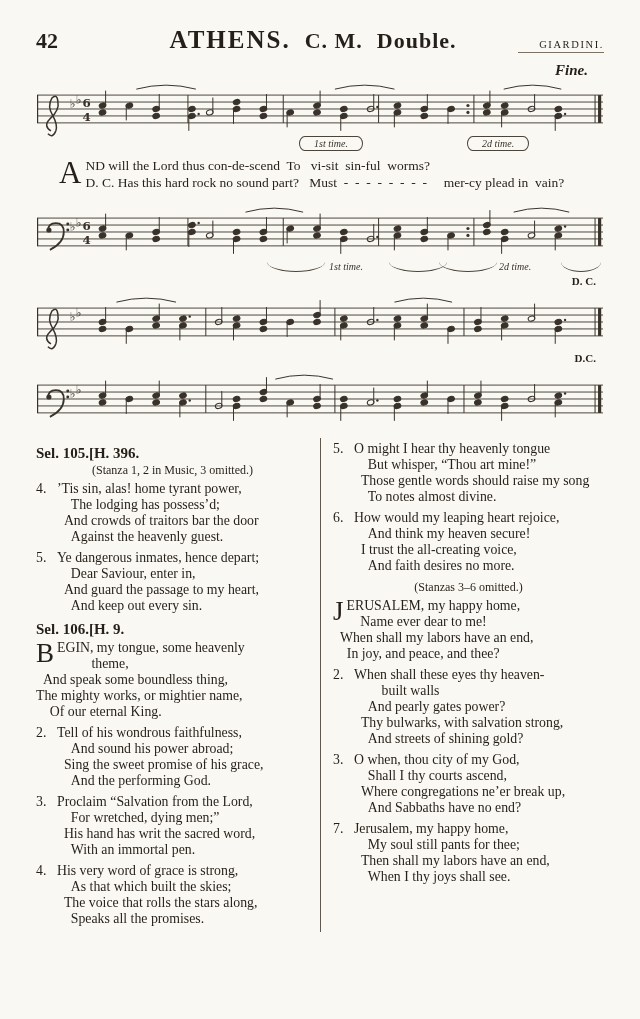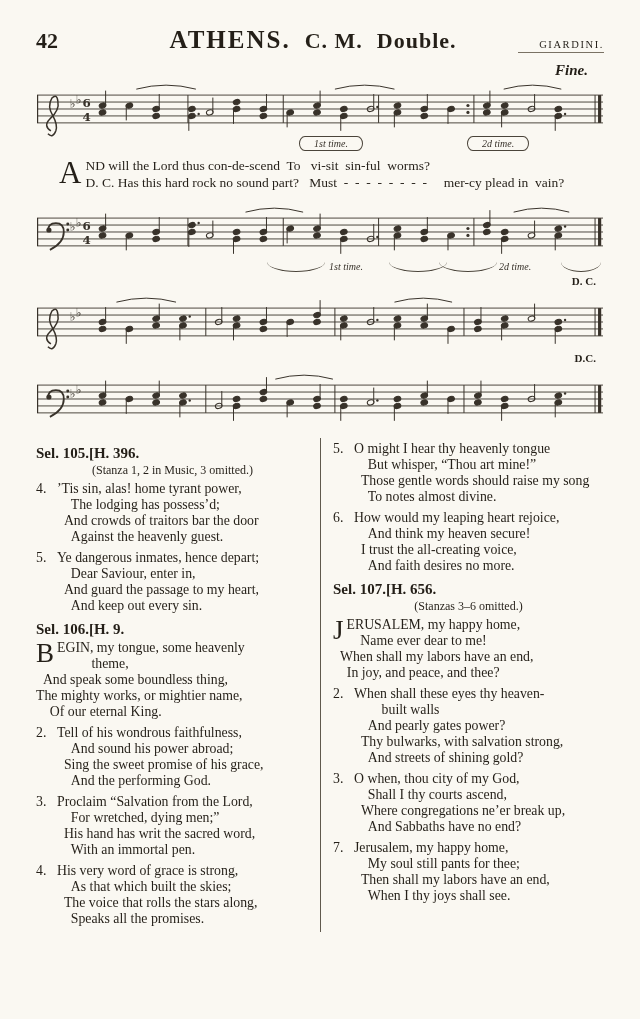--- a/index.html
+++ b/index.html
@@ -469,24 +469,20 @@
         <div class="stanza">
           <span class="stnum">6.</span>
           <div class="stbody">How would my leaping heart rejoice,
     And think my heaven secure!
   I trust the all-creating voice,
     And faith desires no more.</div>
         </div>
       </div>
 
       <div>
-        <div class="selhead">
-          <span>Sel. 107.</span>
-          <span>[H. 656.</span>
-        </div>
         <div class="selnote">(Stanzas 3–6 omitted.)</div>
         <div class="stanza nonum">
           <div class="stbody"><span class="drop2">J</span><span>ERUSALEM, my happy home,
     Name ever dear to me!
   When shall my labors have an end,
     In joy, and peace, and thee?</span></div>
         </div>
         <div class="stanza">
           <span class="stnum">2.</span>
           <div class="stbody">When shall these eyes thy heaven-

